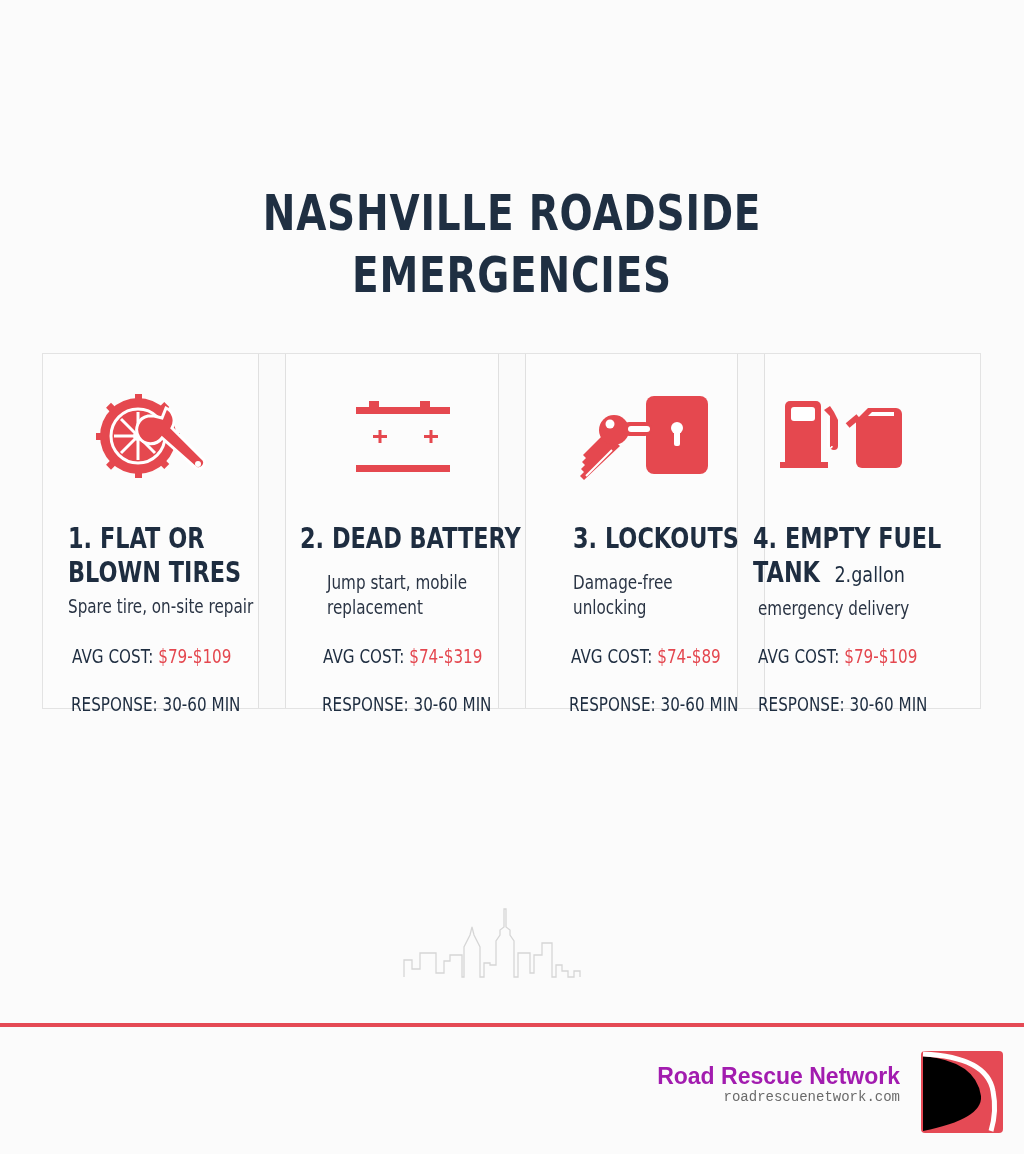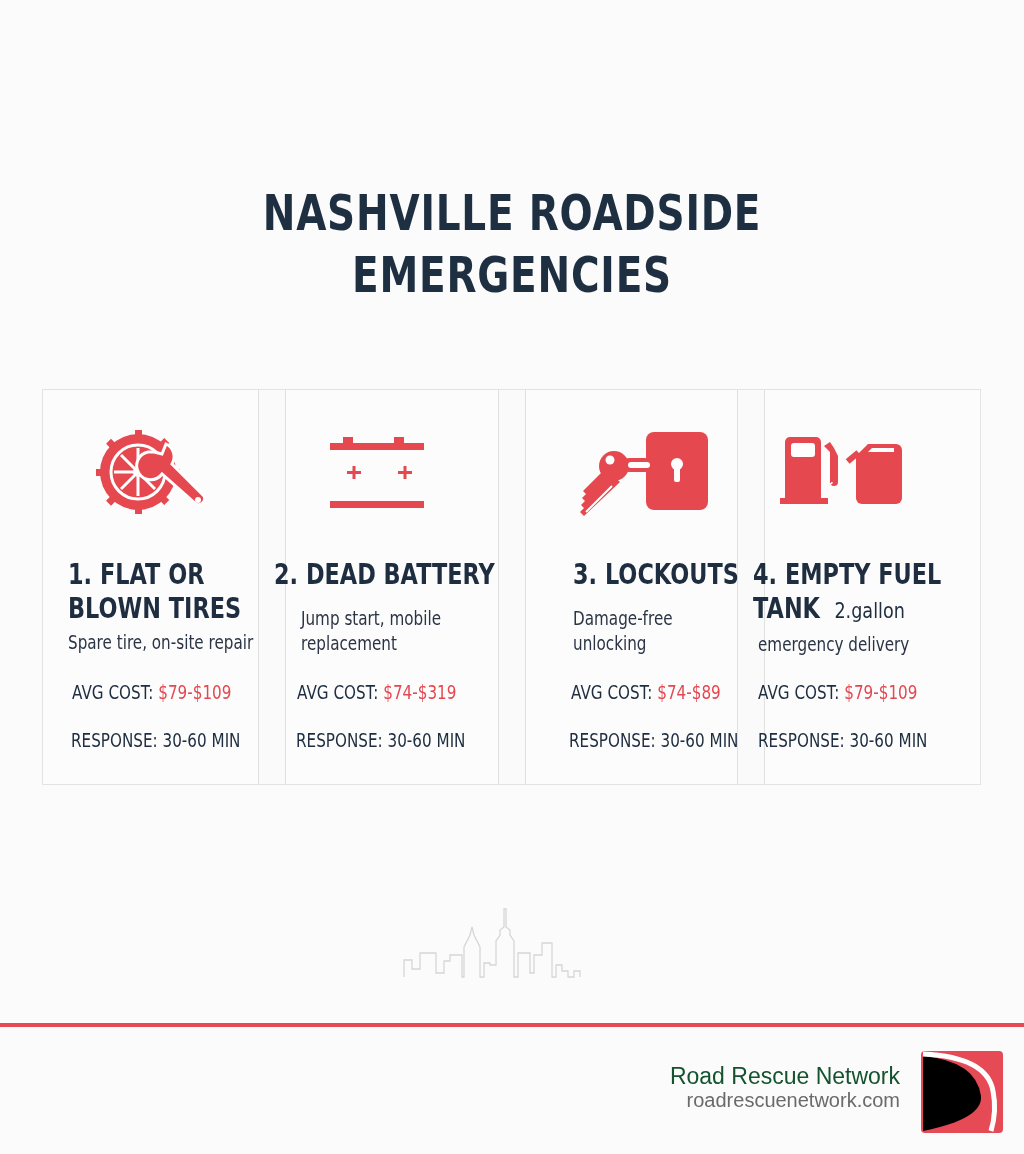--- a/index.html
+++ b/index.html
@@ -10,22 +10,22 @@
     color:#1e2d3f;
   }
   .title {
     position:absolute; left:0; top:182px; width:1024px; text-align:center;
     font-family:"DejaVu Sans", sans-serif; font-weight:bold;
     font-size:50px; letter-spacing:1px; color:#1f2f42;
     transform:scaleX(0.78); transform-origin:center;
     line-height:62px;
   }
   .cards {
-    position:absolute; left:42px; top:353px; width:939px; height:396px;
-    border:1.5px solid #e3e3e3; background:#fcfcfc; box-sizing:border-box;margin-top:36px;
+    position:absolute; left:42px; top:353px; width:939px; height:356px;
+    border:1.5px solid #e3e3e3; background:#fcfcfc; box-sizing:border-box;
   }
   .gutter {
     position:absolute; top:0; height:100%;
     border-left:1.5px solid #e0e0e0; border-right:1.5px solid #e0e0e0;
     box-sizing:border-box; background:#fafafa;
   }
   .card {
     position:absolute; top:0; height:100%; box-sizing:border-box;
   }
   .icon { position:absolute; top:38px; left:0; width:100%; height:90px; }
@@ -43,25 +43,25 @@
     position:absolute; font-size:19px; line-height:25px; color:#2a3444;
   }
   .cost, .resp {
     position:absolute; font-size:19px; line-height:24px; color:#1e2d40; font-weight:500;
   }
   .price { color:#e4474f; }
   .skyline { position:absolute; left:400px; top:905px; }
   .redline { position:absolute; left:0; top:1023px; width:1024px; height:4px; background:#e54a55; }
   .brand-name {
     position:absolute; right:124px; top:1063px;
-    font-family:"Liberation Sans", sans-serif; font-weight:normal; font-size:23px; color:#14532d;
+    font-family:"Liberation Sans", sans-serif; font-weight:bold; font-size:23px; color:#a21caf;
   }
   .brand-url {
     position:absolute; right:124px; top:1089px;
-    font-family:Liberation Sans, sans-serif; font-size:20px; color:#6a6a6a;
+    font-family:Liberation Mono, monospace; font-size:14px; color:#6a6a6a;
   }
   .logo { position:absolute; left:921px; top:1051px; }
 </style>
 </head>
 <body>
 
 <div class="title cond-title">NASHVILLE ROADSIDE EMERGENCIES</div>
 
 <div class="cards">
 
@@ -101,21 +101,21 @@
       <div>1. FLAT OR</div>
       <div>BLOWN TIRES</div>
     </div>
     <div class="desc cond" style="left:25px;top:240px;">Spare tire, on-site repair</div>
     <div class="cost cond" style="left:29px;top:290px;">
       <span>AVG COST: </span><span class="price">$79-$109</span>
     </div>
     <div class="resp cond" style="left:28px;top:338px;">RESPONSE: 30-60 MIN</div>
   </div>
 
-  <div class="card" style="left:227px;width:212px;">
+  <div class="card" style="left:253px;width:212px;">
     <div class="icon">
       <svg width="100" height="90" viewBox="0 0 100 90">
         <g fill="#e5484f">
           <rect x="17" y="9" width="10" height="6"></rect>
           <rect x="68" y="9" width="10" height="6"></rect>
           <rect x="4" y="15" width="94" height="7"></rect>
           <rect x="4" y="73" width="94" height="7"></rect>
           <rect x="21" y="43" width="14" height="3"></rect>
           <rect x="26.5" y="38" width="3" height="13"></rect>
           <rect x="72" y="43" width="14" height="3"></rect>

